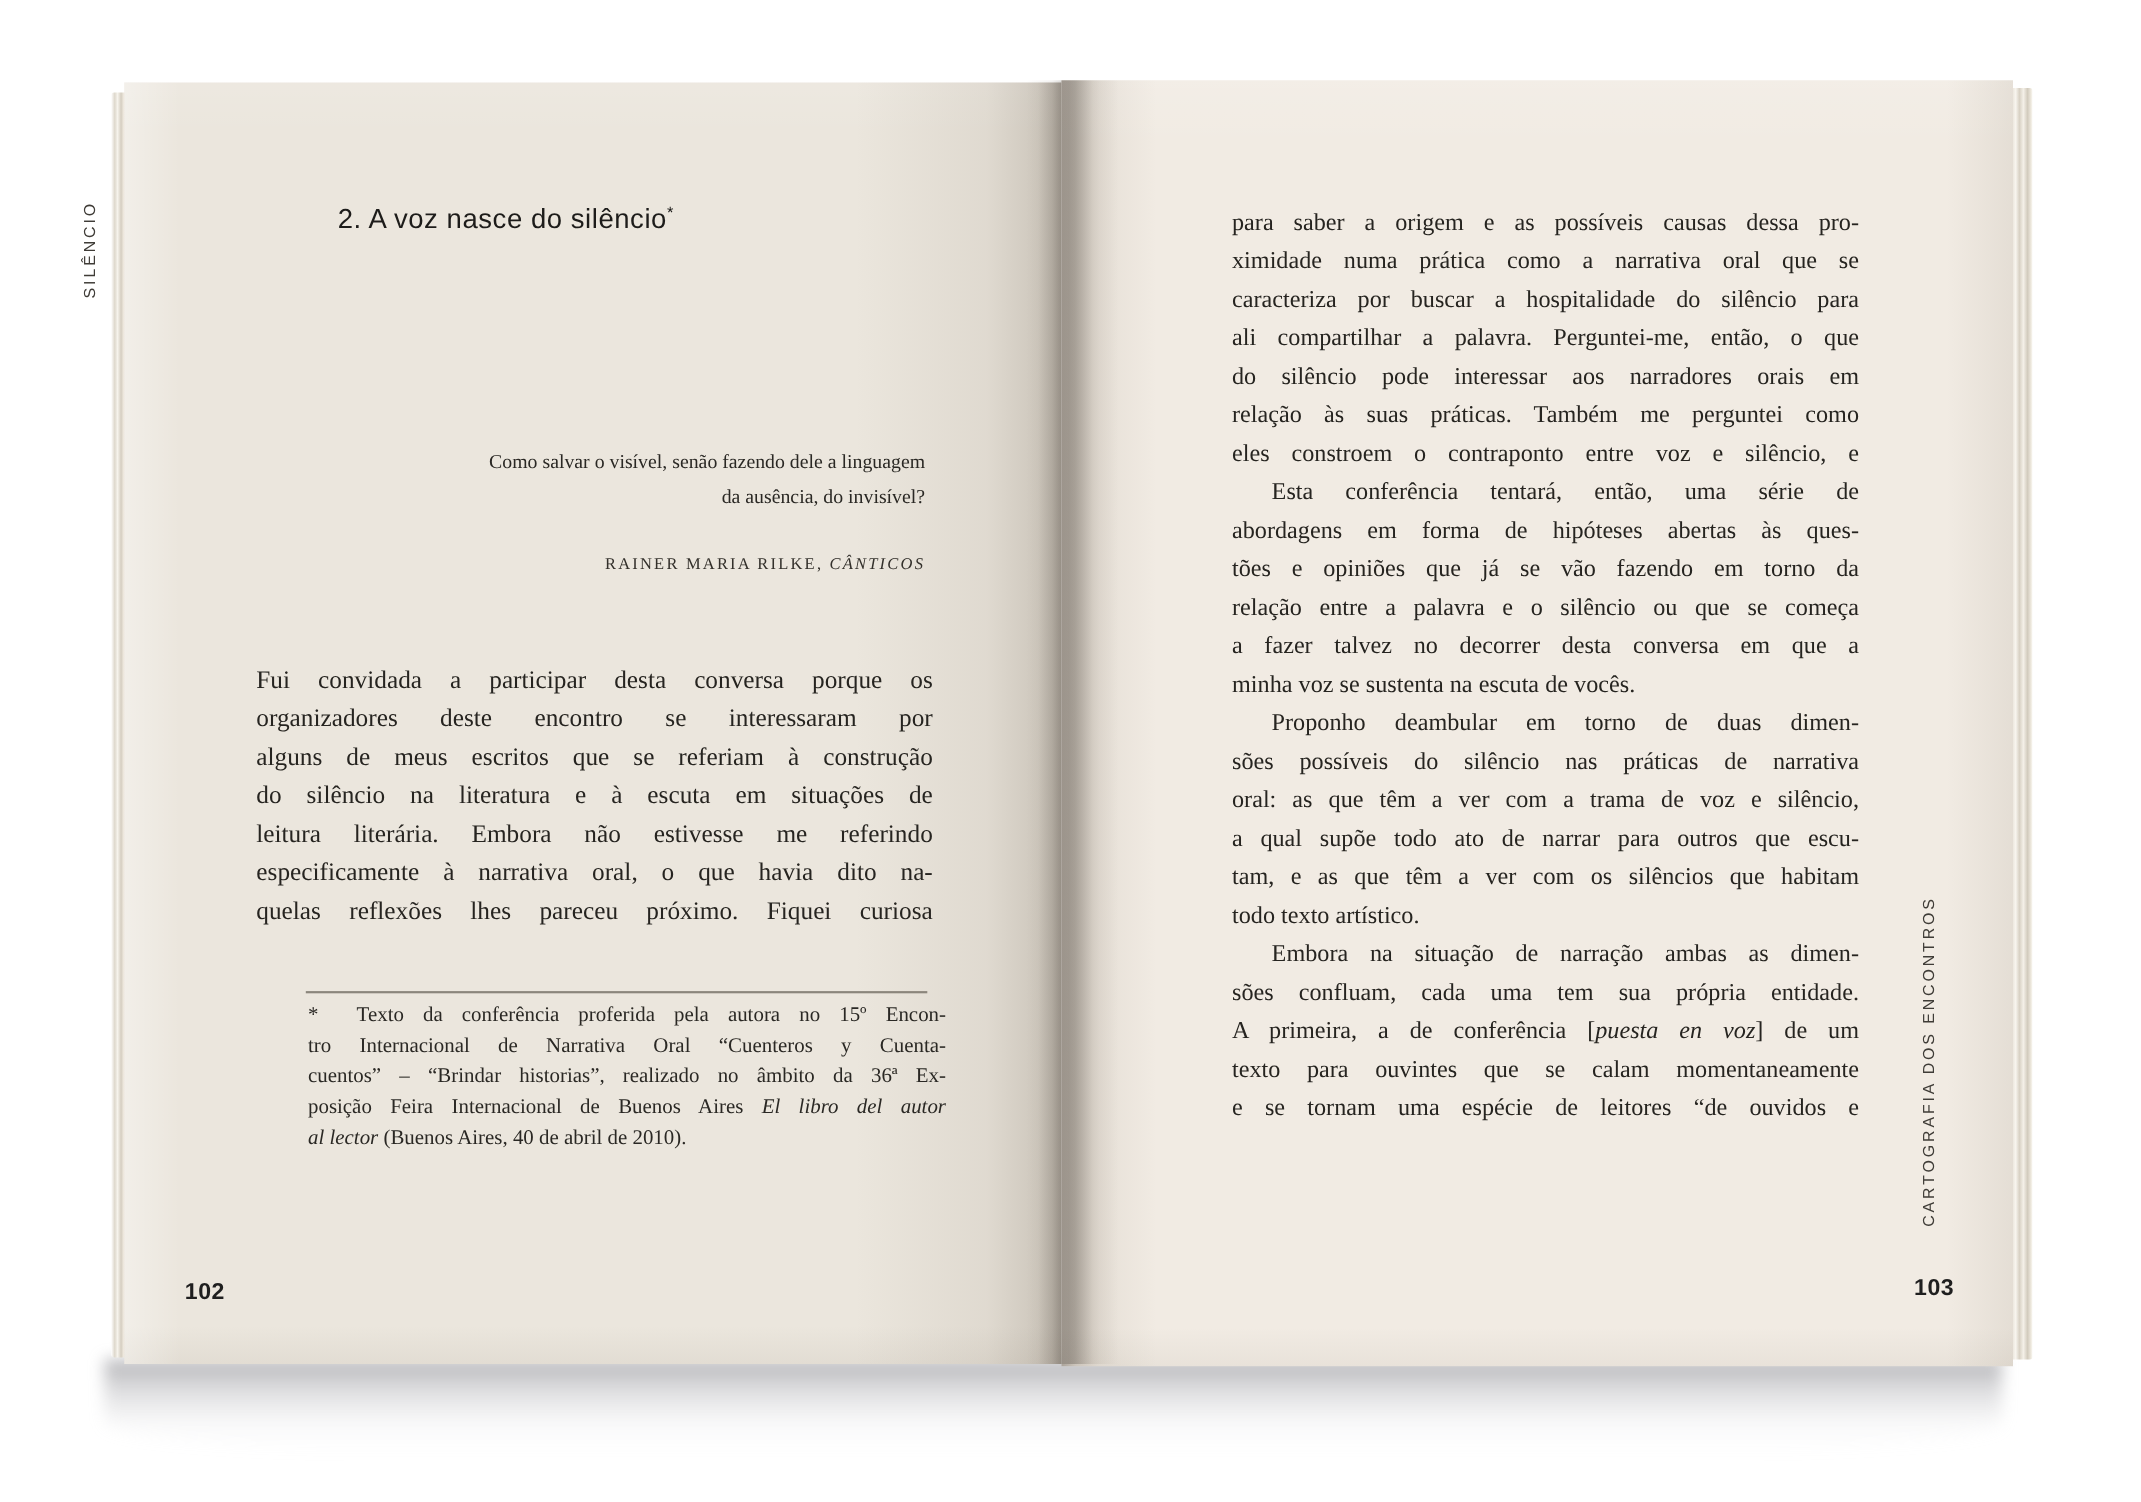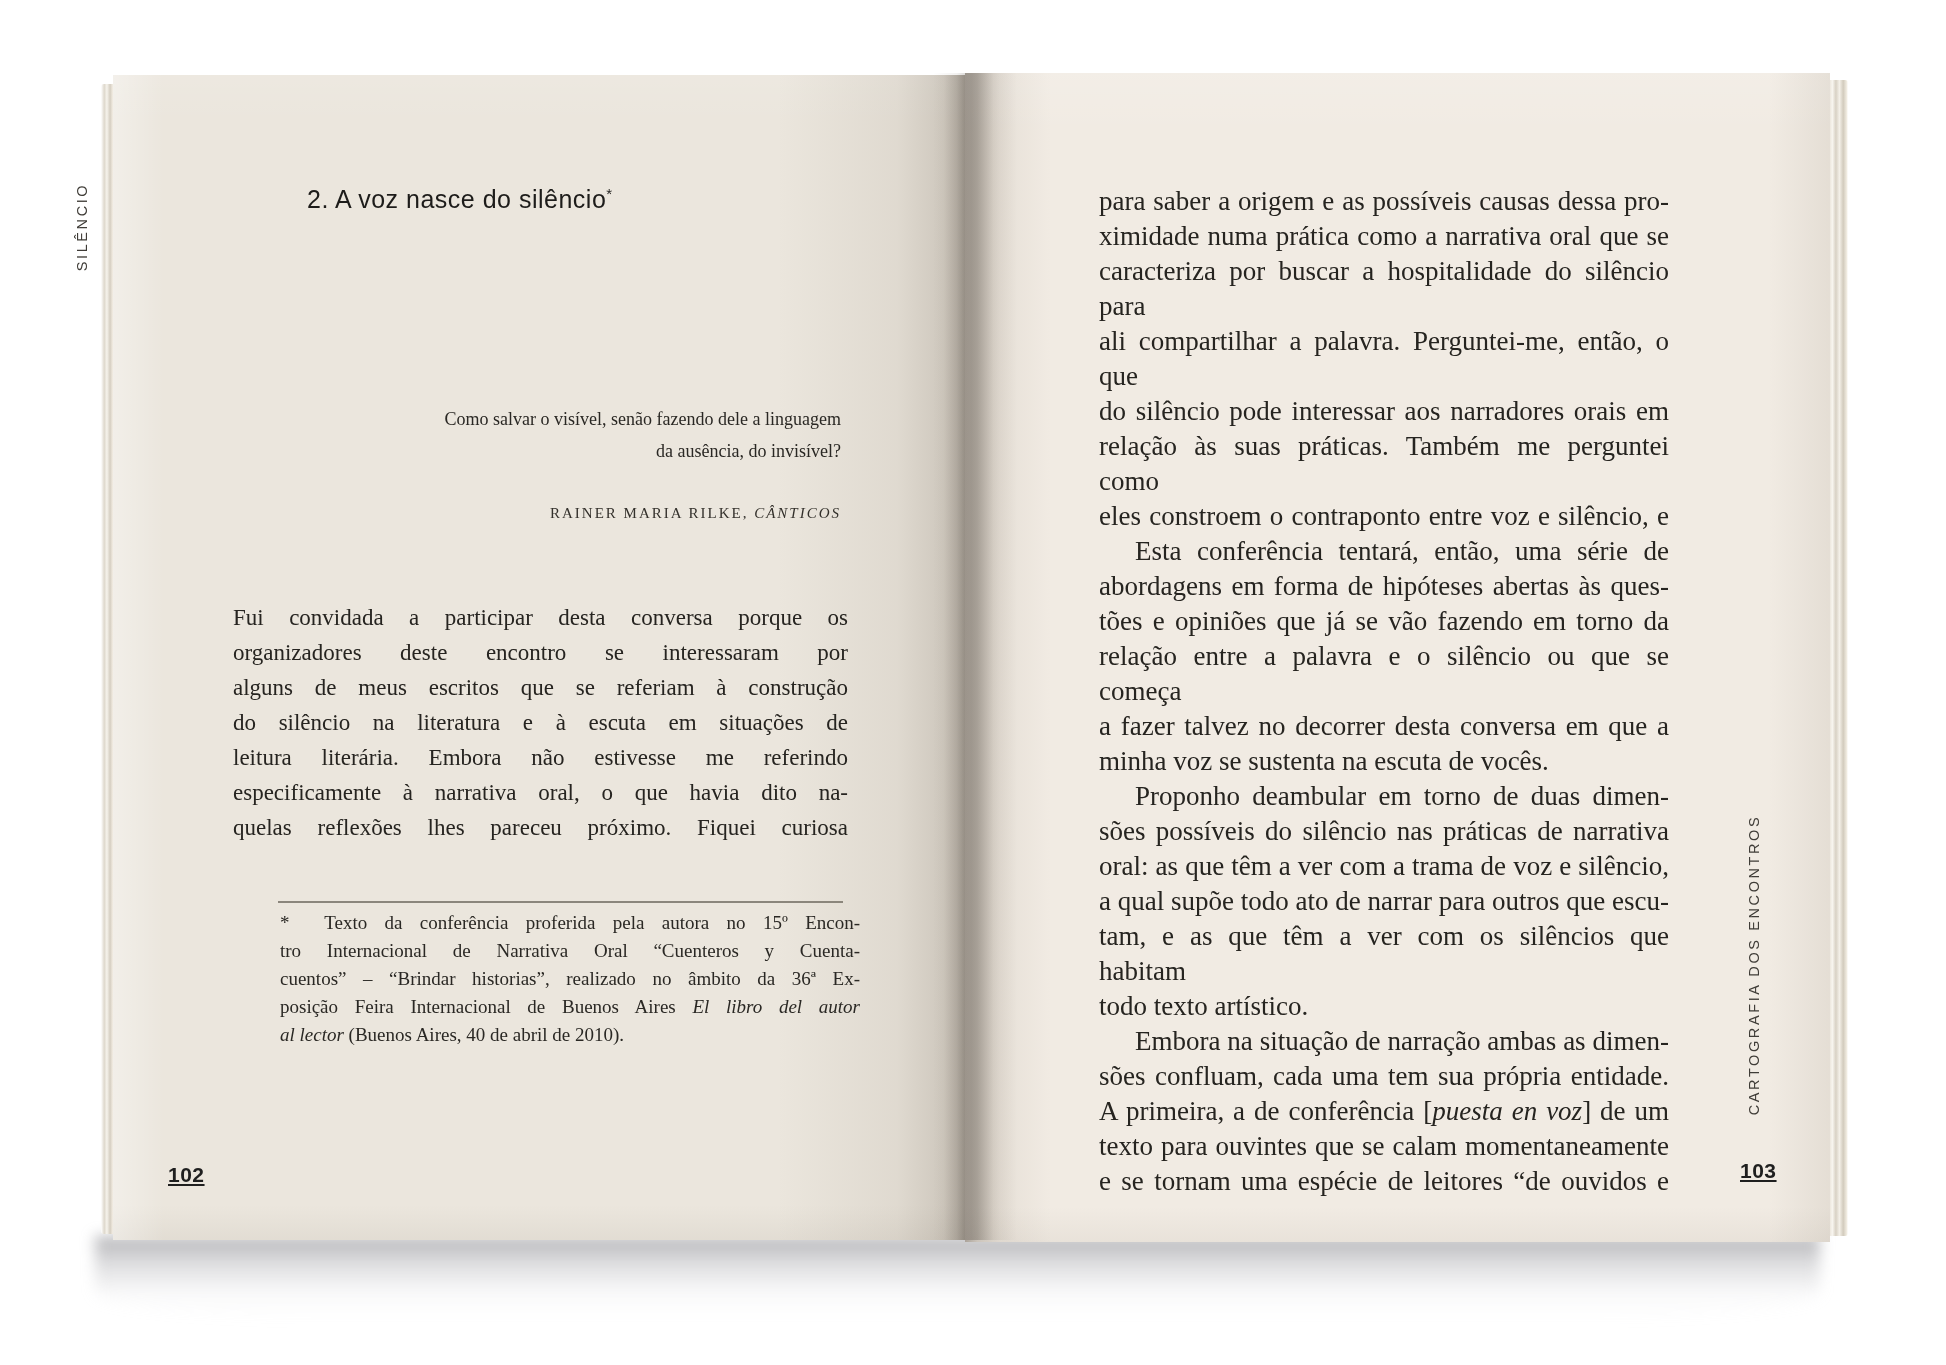--- a/index.html
+++ b/index.html
@@ -78,28 +78,28 @@
   .body-left{
     position:absolute;left:120px;top:525px;width:615px;
     font-size:23px;line-height:35px;color:#262420;
   }
   .fn-rule{position:absolute;left:165px;top:826px;width:565px;height:2px;background:#8b867c;}
   .footnote{
     position:absolute;left:167px;top:834px;width:580px;
     font-size:19px;line-height:28px;color:#2a2824;
   }
   .pagenum{
-    position:absolute;font-size:21px;font-weight:700;color:#1f1f1f;letter-spacing:0.5px;text-decoration:underline;
+    position:absolute;font-size:21px;font-weight:700;color:#1f1f1f;letter-spacing:0.5px;
   }
   .pagenum-left{left:55px;top:1088px;}
 
   
   .body-right{
-    position:absolute;left:134px;top:111px;width:570px;
-    font-size:27px;line-height:35px;color:#262420;
+    position:absolute;left:155px;top:111px;width:570px;
+    font-size:22px;line-height:35px;color:#262420;
   }
   .vlabel-right{left:591px;top:882px;}
   .pagenum-right{left:775px;top:1086px;}
 </style>
 </head>
 <body>
 
 <div class="book-shadow"></div>
 <div class="edge-left"></div>
 <div class="edge-right"></div>

